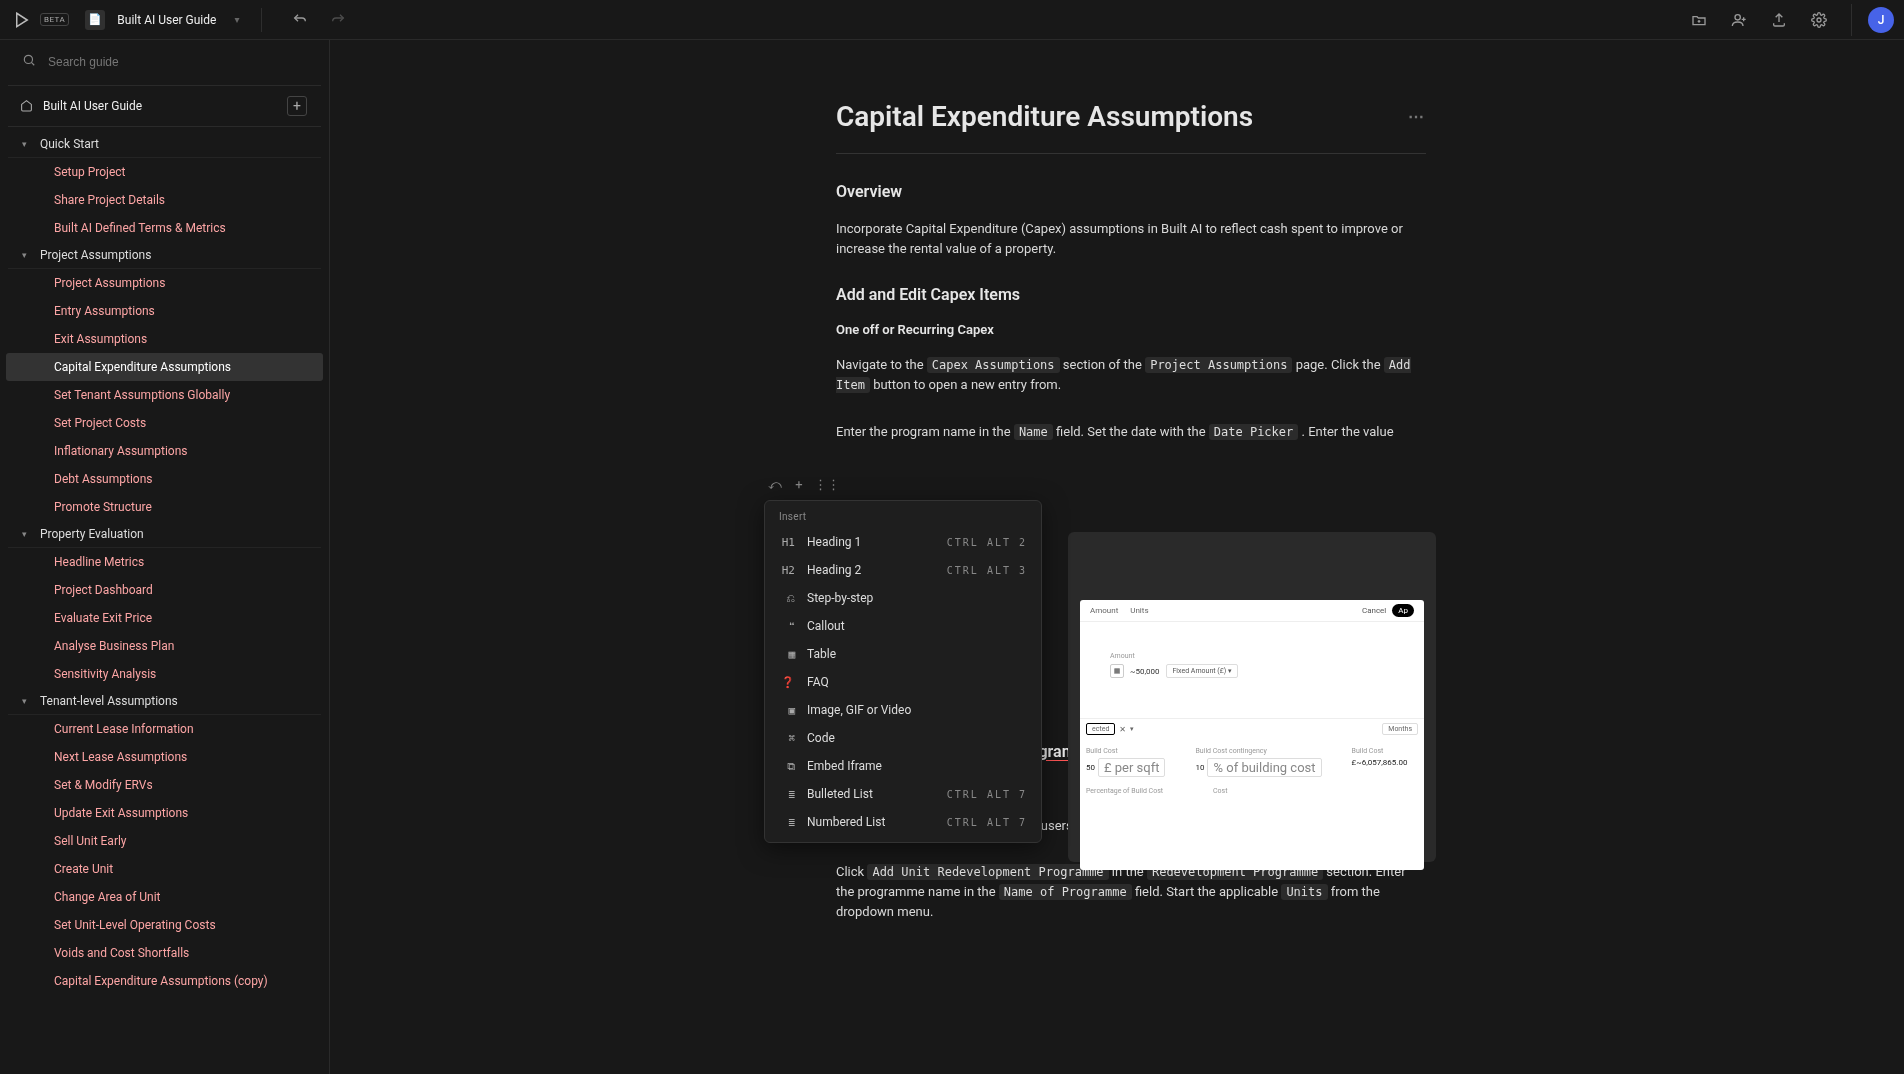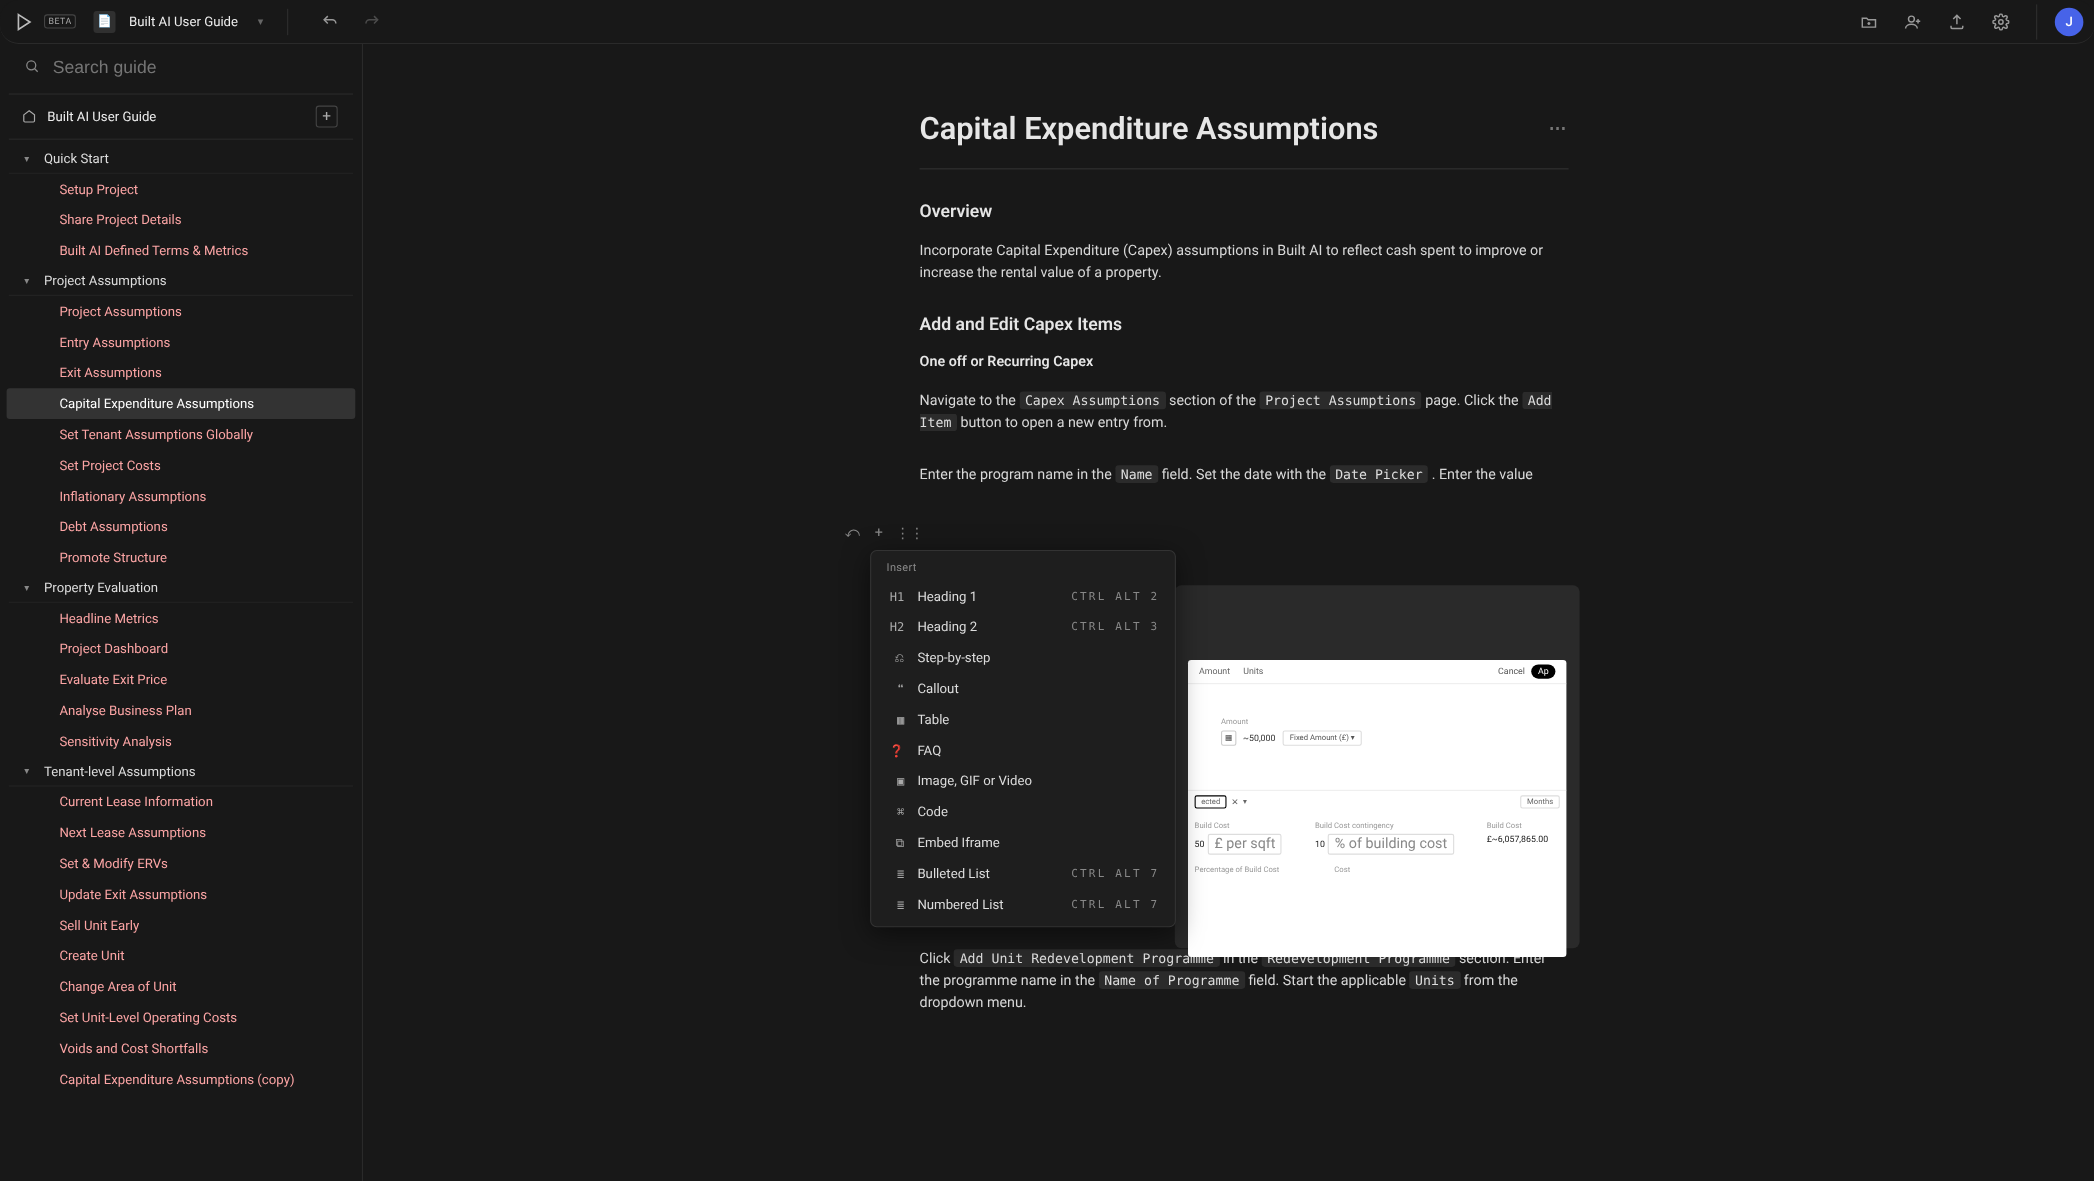--- a/index.html
+++ b/index.html
@@ -14,21 +14,20 @@
 
     
     .topbar {
       height: 40px;
       display: flex;
       align-items: center;
       justify-content: space-between;
       border-bottom: 1px solid #2a2a2a;
       padding: 0 10px;
       background: #181818;
-      border-radius: 17px;
     }
     .topbar-left { display: flex; align-items: center; gap: 6px; }
     .logo {
       width: 24px; height: 24px;
       display: flex; align-items: center; justify-content: center;
       color: #bbb;
     }
     .beta {
       font-size: 8px; letter-spacing: 0.5px;
       border: 1px solid #444; border-radius: 3px;
@@ -71,21 +70,21 @@
 
     
     .search-row {
       display: flex; align-items: center; gap: 12px;
       padding: 12px 14px 14px 14px;
       border-bottom: 1px solid #2a2a2a;
       margin: 0 8px;
     }
     .search-input {
       flex: 1; background: transparent; border: none; outline: none;
-      color: #bbb; font-size: 16px;
+      color: #bbb; font-size: 12px;
     }
     .root-row {
       display: flex; align-items: center; justify-content: space-between;
       padding: 10px 14px 10px 12px;
       border-bottom: 1px solid #2a2a2a;
       margin: 0 8px;
     }
     .root-left { display: flex; align-items: center; gap: 10px; }
     .root-title { font-size: 12px; color: #eee; }
     .add-sq {
@@ -149,21 +148,21 @@
       left: 430px;
       top: 437px;
       display: flex; gap: 6px;
       color: #888;
     }
     .gutter .g { width: 18px; text-align: center; font-size: 13px; }
 
     
     .insert-pop {
       position: absolute;
-      left: 455px; top: 460px;
+      left: 428px; top: 460px;
       width: 278px;
       background: #1e1e1e;
       border: 1px solid #333;
       border-radius: 6px;
       padding: 6px 0;
       box-shadow: 0 6px 24px rgba(0,0,0,.5);
       z-index: 30;
     }
     .pop-hdr {
       font-size: 10px; color: #888;

